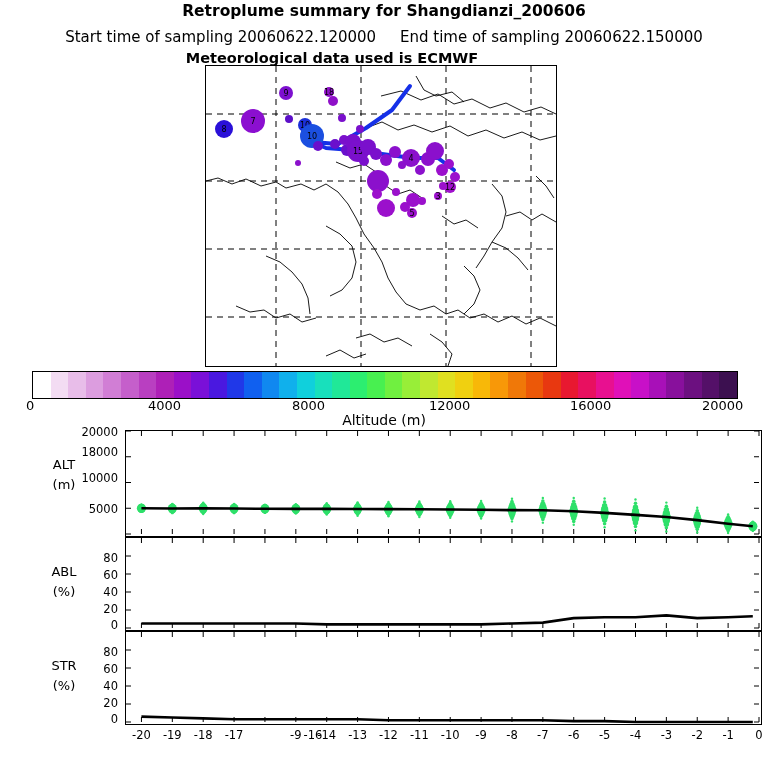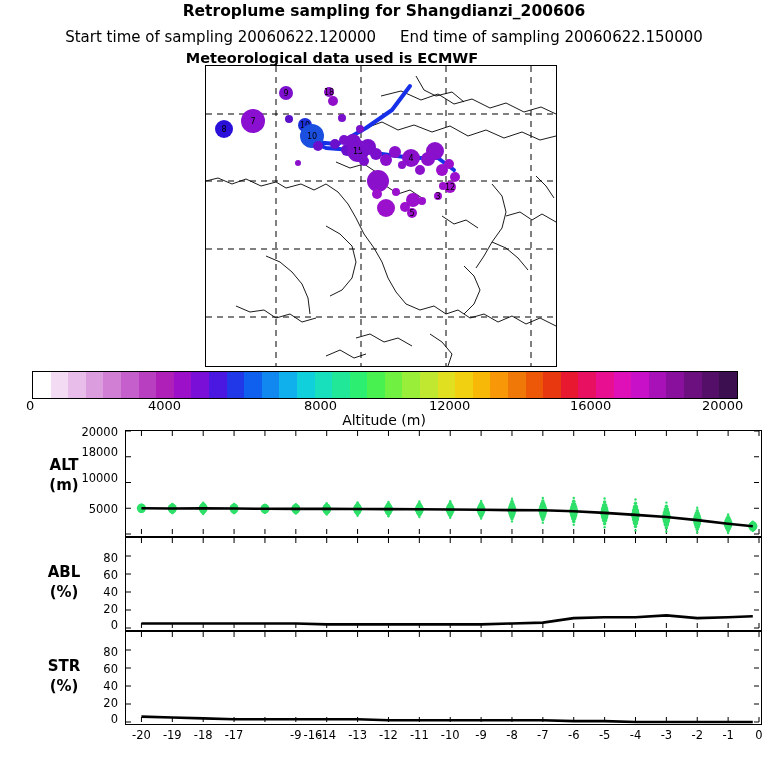--- a/index.html
+++ b/index.html
@@ -15,30 +15,30 @@
   #cbar{left:32px;top:371px;width:704px;height:26px;border:1px solid #000;display:flex;}
   #cbar div{height:100%;flex:1 1 auto;}
   #cbarlabels{left:0px;top:398px;width:768px;height:16px;}
   #cbarlabels span{position:absolute;font-size:13px;color:#000;}
   #cbartitle{left:0;top:412px;width:768px;text-align:center;font-size:14px;color:#000;}
   
   .panel{border:1px solid #000;background:#fff;position:absolute;left:125px;width:635px;}
   #panelALT{top:430px;height:105px;}
   #panelABL{top:537px;height:92px;}
   #panelSTR{top:631px;height:92px;}
-  .ylab{position:absolute;font-size:15px;font-weight:bold;color:#000;text-align:center;line-height:20px;}
+  .ylab{position:absolute;font-size:13px;font-weight:normal;color:#000;text-align:center;line-height:20px;}
   .ytick{position:absolute;font-size:11.5px;color:#000;text-align:right;width:44px;}
   .xtick{position:absolute;font-size:11.5px;color:#000;text-align:center;width:26px;}
   #xaxislabel{left:125px;top:748px;width:635px;text-align:center;font-size:14.5px;font-weight:bold;color:#000;}
   svg{overflow:visible;}
 </style>
 </head>
 <body>
 
-<div class="abs" id="title">Retroplume sampling for Shangdianzi_200606</div>
+<div class="abs" id="title">Retroplume summary for Shangdianzi_200606</div>
 <div class="abs" id="subtitle">Start time of sampling 20060622.120000     End time of sampling 20060622.150000</div>
 <div class="abs" id="subtitle2">Meteorological data used is ECMWF</div>
 
 <div class="abs" id="map">
   <svg width="350" height="300" viewBox="0 0 350 300">
 
     <g stroke="#000" stroke-width="1" stroke-dasharray="6,5" fill="none">
       <line x1="0" y1="48" x2="350" y2="48"></line>
       <line x1="0" y1="115" x2="350" y2="115"></line>
       <line x1="0" y1="183" x2="350" y2="183"></line>
@@ -168,21 +168,21 @@
     <div style="background: rgb(200, 16, 200);"></div>
     <div style="background: rgb(168, 16, 184);"></div>
     <div style="background: rgb(136, 16, 156);"></div>
     <div style="background: rgb(108, 16, 128);"></div>
     <div style="background: rgb(84, 16, 104);"></div>
     <div style="background: rgb(60, 16, 80);"></div>
   </div>
 <div class="abs" id="cbarlabels">
   <span style="left:26px;">0</span>
   <span style="left:148px;">4000</span>
-  <span style="left:304px;">8000</span>
+  <span style="left:292px;">8000</span>
   <span style="left:429px;">12000</span>
   <span style="left:570px;">16000</span>
   <span style="left:702px;">20000</span>
 </div>
 <div class="abs" id="cbartitle">Altitude (m)</div>
 
 <div class="panel" id="panelALT">
   <svg width="633" height="103" viewBox="0 0 633 103">
     <g id="altTicks">
         <line x1="15.439024390243903" x2="15.439024390243903" y1="103" y2="98" stroke="#000" stroke-width="1"></line>

